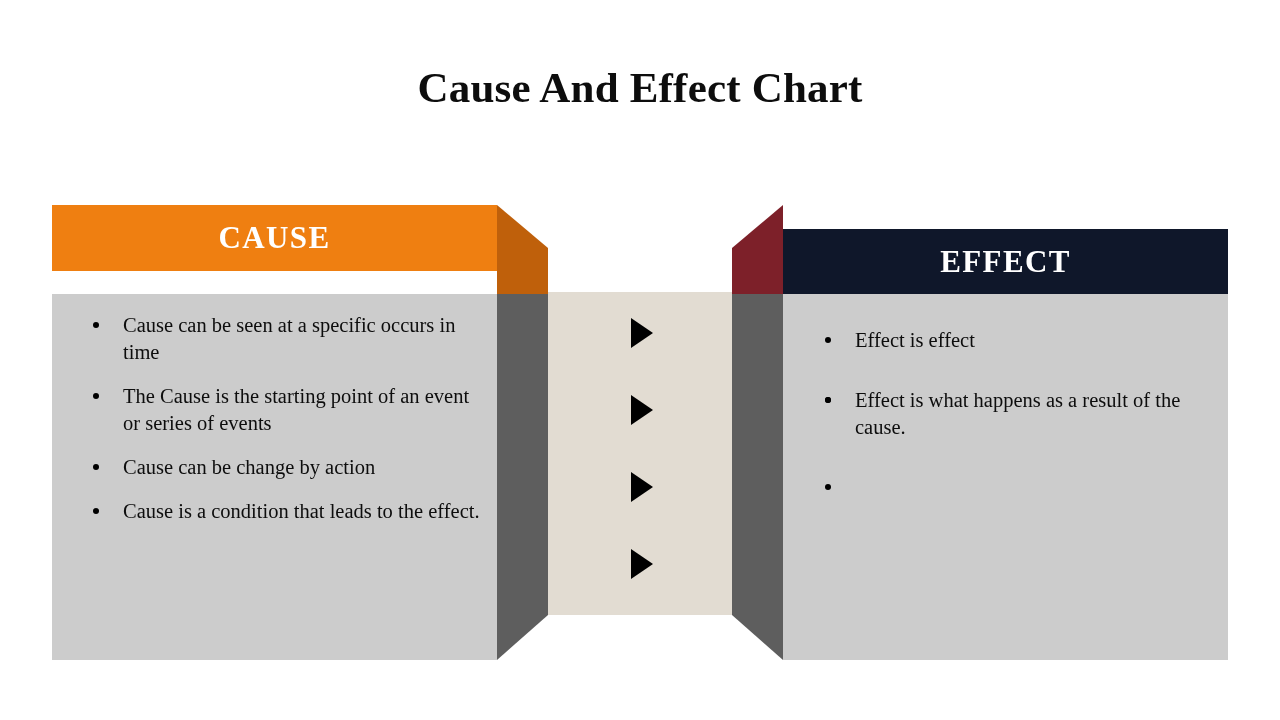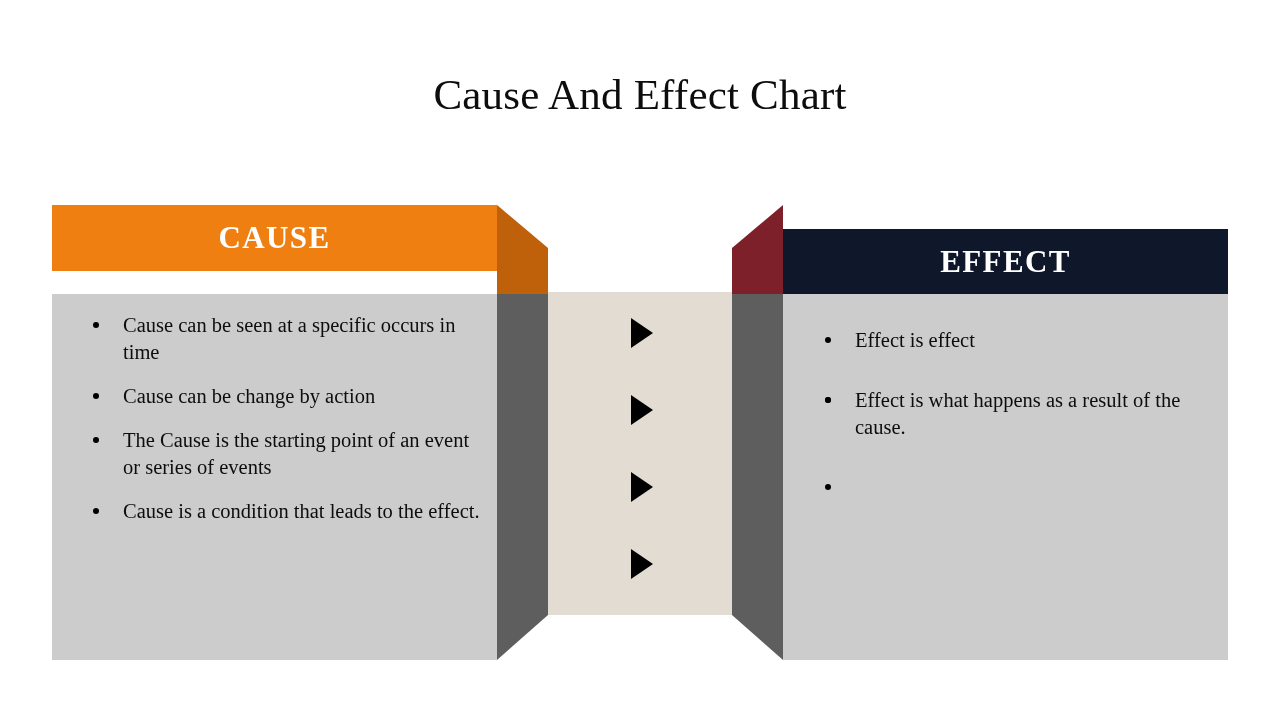--- a/index.html
+++ b/index.html
@@ -21,25 +21,25 @@
     left: 0; top: 0;
     width: 1280px;
     height: 720px;
     background: #ffffff;
   }
 
   
   #page-title {
     position: absolute;
     left: 0;
-    top: 67px;
+    top: 60px;
     width: 1280px;
     text-align: center;
     font-size: 43px;
-    font-weight: normal;
+    font-weight: bold;
     color: #0d0d0d;
     letter-spacing: 0.2px;
     line-height: 56px;
     white-space: nowrap;
   }
 
   
   .panel-header {
     position: absolute;
     top: 205px;
@@ -205,25 +205,25 @@
   <div class="panel-body" id="cause-body"></div>
   <div id="cause-body-bevel"></div>
 
   <ul class="bullet-list" id="cause-list">
     <li class="bullet-item">
       <span class="dot"></span>
       <span class="bullet-text">Cause can be seen at a specific occurs in time</span>
     </li>
     <li class="bullet-item">
       <span class="dot"></span>
+      <span class="bullet-text">The Cause is the starting point of an event or series of events</span>
+    </li>
+    <li class="bullet-item">
+      <span class="dot"></span>
       <span class="bullet-text">Cause can be change by action</span>
-    </li>
-    <li class="bullet-item">
-      <span class="dot"></span>
-      <span class="bullet-text">The Cause is the starting point of an event or series of events</span>
     </li>
     <li class="bullet-item">
       <span class="dot"></span>
       <span class="bullet-text">Cause is a condition that leads to the effect.</span>
     </li>
   </ul>
 
   <div id="center-strip">
     <div class="arrow-row" id="arrow-1">
       <span class="arrow-glyph"></span>

